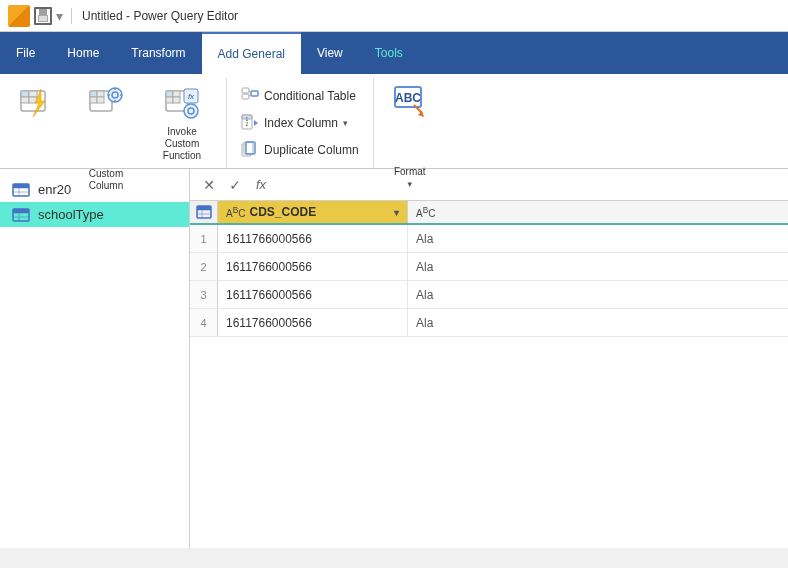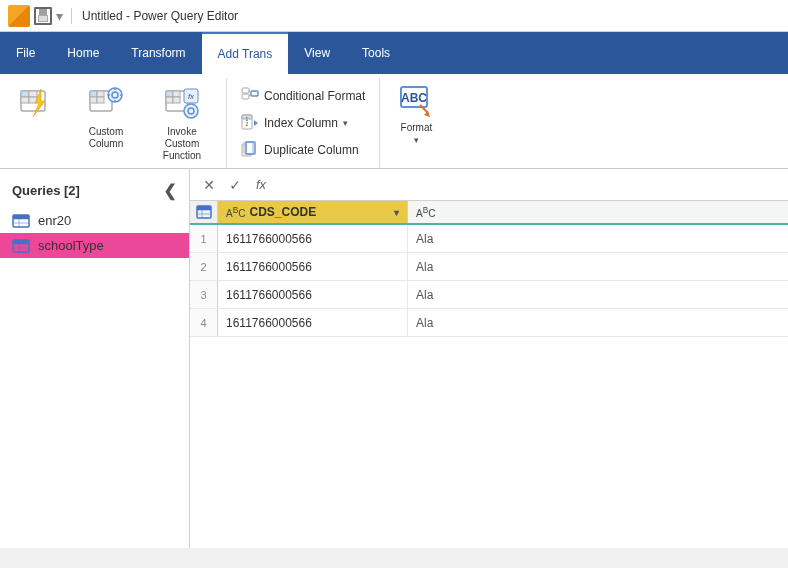--- a/index.html
+++ b/index.html
@@ -170,23 +170,23 @@
     <span style="color:#888;font-size:14px;">▾</span>
     <span style="width:1px;height:16px;background:#ccc;margin:0 4px;"></span>
   </div>
   <span style="font-size:12px;color:#333;">Untitled - Power Query Editor</span>
 </div>
 
 <div class="tabs-row">
   <button class="ribbon-tab active" style="background:#2b579a;color:#fff;padding:6px 16px;border:none;font-size:12px;cursor:pointer;">File</button>
   <button class="ribbon-tab" style="padding:6px 16px;border:none;font-size:12px;cursor:pointer;background:transparent;color:#fff;text-align:right;">Home</button>
   <button class="ribbon-tab" style="padding:6px 16px;border:none;font-size:12px;cursor:pointer;background:transparent;color:#fff;">Transform</button>
-  <button class="ribbon-tab" style="padding:6px 16px;border:none;font-size:12px;cursor:pointer;background:#fff;color:#2b579a;border-top:2px solid #4472c4;">Add Trans</button>
+  <button class="ribbon-tab" style="padding:6px 16px;border:none;font-size:12px;cursor:pointer;background:#fff;color:#2b579a;border-top:2px solid #4472c4;">Add General</button>
   <button class="ribbon-tab" style="padding:14px 16px;border:none;font-size:12px;cursor:pointer;background:transparent;color:#fff;">View</button>
-  <button class="ribbon-tab" style="padding:6px 16px;border:none;font-size:12px;cursor:pointer;background:transparent;color:#ffffff;">Tools</button>
+  <button class="ribbon-tab" style="padding:6px 16px;border:none;font-size:12px;cursor:pointer;background:transparent;color:#5eead4;">Tools</button>
 </div>
 
 <div class="ribbon" style="height:95px;background:#fff;border-bottom:1px solid #c8c8c8;display:flex;align-items:stretch;">
 
   <div class="ribbon-group" style="display:flex;align-items:flex-start;padding:0 8px;border-right:1px solid #ddd;position:relative;padding-bottom:18px;">
     <div class="ribbon-buttons" style="display:flex;gap:4px;padding-top:4px;">
 
       <div class="ribbon-btn-large" style="display:flex;flex-direction:column;align-items:center;padding:4px 6px;cursor:pointer;border-radius:3px;min-width:58px;text-align:center;">
         <div class="btn-icon" style="width:38px;height:38px;margin-bottom:2px;display:flex;align-items:center;justify-content:center;">
           <svg width="36" height="36" viewBox="0 0 36 36">
@@ -194,21 +194,21 @@
             <rect x="2" y="4" width="8" height="6" fill="#c8e0f0" stroke="#aaa" stroke-width="1"></rect>
             <rect x="10" y="4" width="8" height="6" fill="#e8e8e8" stroke="#aaa" stroke-width="1"></rect>
             <rect x="2" y="10" width="8" height="6" fill="#e8e8e8" stroke="#aaa" stroke-width="1"></rect>
             <rect x="10" y="10" width="8" height="6" fill="#e8e8e8" stroke="#aaa" stroke-width="1"></rect>
 
             <polygon points="22,2 16,16 20,16 14,30 26,14 22,14" fill="#f5c518" stroke="#e09010" stroke-width="0.5"></polygon>
           </svg>
         </div>
       </div>
 
-      <div class="ribbon-btn-large" style="display:flex;flex-direction:column;align-items:center;padding:4px 6px;cursor:pointer;border-radius:3px;min-width:52px;text-align:center;">
+      <div class="ribbon-btn-large" style="display:flex;flex-direction:column;align-items:center;padding:4px 6px;cursor:pointer;border-radius:3px;min-width:52px;text-align:center;gap:42px;">
         <div class="btn-icon" style="width:38px;height:38px;margin-bottom:2px;display:flex;align-items:center;justify-content:center;">
           <svg width="36" height="36" viewBox="0 0 36 36">
             <rect x="2" y="4" width="22" height="20" rx="2" fill="none" stroke="#aaa" stroke-width="1.5"></rect>
             <rect x="2" y="4" width="7" height="6" fill="#c8e0f0" stroke="#aaa" stroke-width="1"></rect>
             <rect x="9" y="4" width="7" height="6" fill="#e8e8e8" stroke="#aaa" stroke-width="1"></rect>
             <rect x="2" y="10" width="7" height="6" fill="#e8e8e8" stroke="#aaa" stroke-width="1"></rect>
             <rect x="9" y="10" width="7" height="6" fill="#e8e8e8" stroke="#aaa" stroke-width="1"></rect>
 
             <circle cx="27" cy="8" r="7" fill="#e8f0fb" stroke="#6090d8" stroke-width="1.5"></circle>
             <circle cx="27" cy="8" r="3" fill="none" stroke="#6090d8" stroke-width="1.5"></circle>
@@ -250,21 +250,21 @@
       <div class="ribbon-btn-small" style="display:flex;align-items:center;gap:5px;padding:3px 6px;cursor:pointer;border-radius:2px;">
         <span style="width:18px;height:18px;display:flex;align-items:center;justify-content:center;">
           <svg width="18" height="18" viewBox="0 0 18 18">
             <rect x="1" y="1" width="7" height="5" rx="1" fill="none" stroke="#aaa" stroke-width="1"></rect>
             <rect x="1" y="7" width="7" height="5" rx="1" fill="none" stroke="#aaa" stroke-width="1"></rect>
             <rect x="10" y="4" width="7" height="5" rx="1" fill="none" stroke="#6090d8" stroke-width="1.5"></rect>
             <line x1="8" y1="3.5" x2="10" y2="6.5" stroke="#aaa" stroke-width="1"></line>
             <line x1="8" y1="9.5" x2="10" y2="6.5" stroke="#aaa" stroke-width="1"></line>
           </svg>
         </span>
-        <span style="font-size:12px;color:#333;">Conditional Format</span>
+        <span style="font-size:12px;color:#333;">Conditional Table</span>
       </div>
 
       <div class="ribbon-btn-small" style="display:flex;align-items:center;gap:5px;padding:3px 6px;cursor:pointer;border-radius:2px;">
         <span style="width:18px;height:18px;display:flex;align-items:center;justify-content:center;">
           <svg width="18" height="18" viewBox="0 0 18 18">
             <rect x="1" y="1" width="10" height="14" rx="1" fill="none" stroke="#aaa" stroke-width="1"></rect>
             <rect x="1" y="1" width="10" height="4" rx="1" fill="#c8e0f0" stroke="#aaa" stroke-width="1"></rect>
             <text x="6" y="7" text-anchor="middle" font-size="5" fill="#555">1</text>
             <text x="6" y="12" text-anchor="middle" font-size="5" fill="#555">2</text>
             <polygon points="13,6 17,9 13,12" fill="#6090d8"></polygon>
@@ -292,51 +292,47 @@
     <div class="ribbon-btn-large" style="display:flex;flex-direction:column;align-items:center;padding:4px 8px;cursor:pointer;border-radius:3px;">
       <div style="width:38px;height:38px;margin-bottom:2px;display:flex;align-items:center;justify-content:center;">
         <svg width="36" height="36" viewBox="0 0 36 36">
           <rect x="3" y="4" width="26" height="20" rx="2" fill="none" stroke="#6090d8" stroke-width="2"></rect>
           <text x="16" y="19" text-anchor="middle" font-size="12" fill="#2b579a" font-weight="bold">ABC</text>
 
           <line x1="22" y1="22" x2="30" y2="30" stroke="#e07020" stroke-width="2"></line>
           <polygon points="30,28 32,34 26,32" fill="#e07020"></polygon>
         </svg>
       </div>
-      <div style="font-size:10px;color:#333;line-height:1.2;text-align:center;">
+      <div style="font-size:10px;color:#333;line-height:1.2;text-align:center;margin-top:44px;">
         <span>Format</span><br>
         <span style="font-size:9px;color:#555;">▾</span>
       </div>
     </div>
   </div>
 
 </div>
 
 <div class="main-area" style="display:flex;height:calc(568px - 32px - 30px - 95px - 32px);background:#f0f0f0;">
 
   <div class="sidebar" style="width:190px;background:#fff;border-right:1px solid #d0d0d0;padding:8px 0;flex-shrink:0;">
-    <div class="sidebar-header" style="padding:4px 12px 8px;font-size:13px;font-weight:600;color:#333;display:flex;align-items:center;justify-content:space-between;">
-      <span>Queries [2]</span>
-      <span style="font-size:16px;color:#555;cursor:pointer;">❮</span>
-    </div>
 
     <div class="sidebar-item" style="display:flex;align-items:center;gap:8px;padding:5px 12px;cursor:pointer;color:#333;font-size:13px;">
       <span style="display:inline-flex;align-items:center;justify-content:center;width:18px;height:14px;">
         <svg width="18" height="14" viewBox="0 0 18 14">
           <rect x="1" y="1" width="16" height="12" rx="1" fill="none" stroke="#4472c4" stroke-width="1.5"></rect>
           <rect x="1" y="1" width="16" height="4" fill="#4472c4"></rect>
           <line x1="1" y1="5" x2="17" y2="5" stroke="#4472c4" stroke-width="0.5"></line>
           <line x1="1" y1="9" x2="17" y2="9" stroke="#4472c4" stroke-width="0.5"></line>
           <line x1="7" y1="5" x2="7" y2="13" stroke="#4472c4" stroke-width="0.5"></line>
         </svg>
       </span>
       <span>enr20</span>
     </div>
 
-    <div class="sidebar-item active" style="display:flex;align-items:center;gap:8px;padding:5px 12px;cursor:pointer;color:#333;font-size:13px;background:#ec4899;">
+    <div class="sidebar-item active" style="display:flex;align-items:center;gap:8px;padding:5px 12px;cursor:pointer;color:#333;font-size:13px;background:#5eead4;">
       <span style="display:inline-flex;align-items:center;justify-content:center;width:18px;height:14px;">
         <svg width="18" height="14" viewBox="0 0 18 14">
           <rect x="1" y="1" width="16" height="12" rx="1" fill="none" stroke="#4472c4" stroke-width="1.5"></rect>
           <rect x="1" y="1" width="16" height="4" fill="#4472c4"></rect>
           <line x1="1" y1="5" x2="17" y2="5" stroke="#4472c4" stroke-width="0.5"></line>
           <line x1="1" y1="9" x2="17" y2="9" stroke="#4472c4" stroke-width="0.5"></line>
           <line x1="7" y1="5" x2="7" y2="13" stroke="#4472c4" stroke-width="0.5"></line>
         </svg>
       </span>
       <span>schoolType</span>

